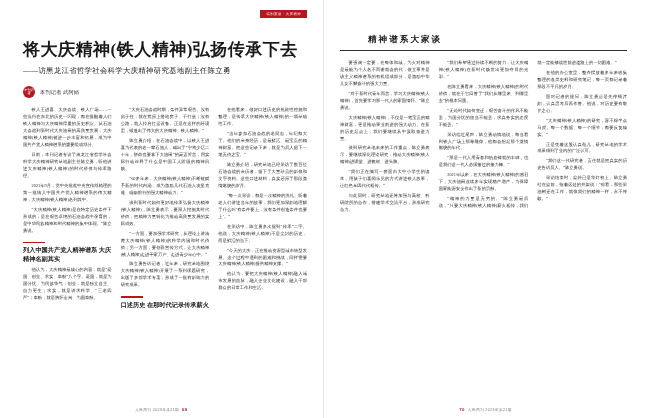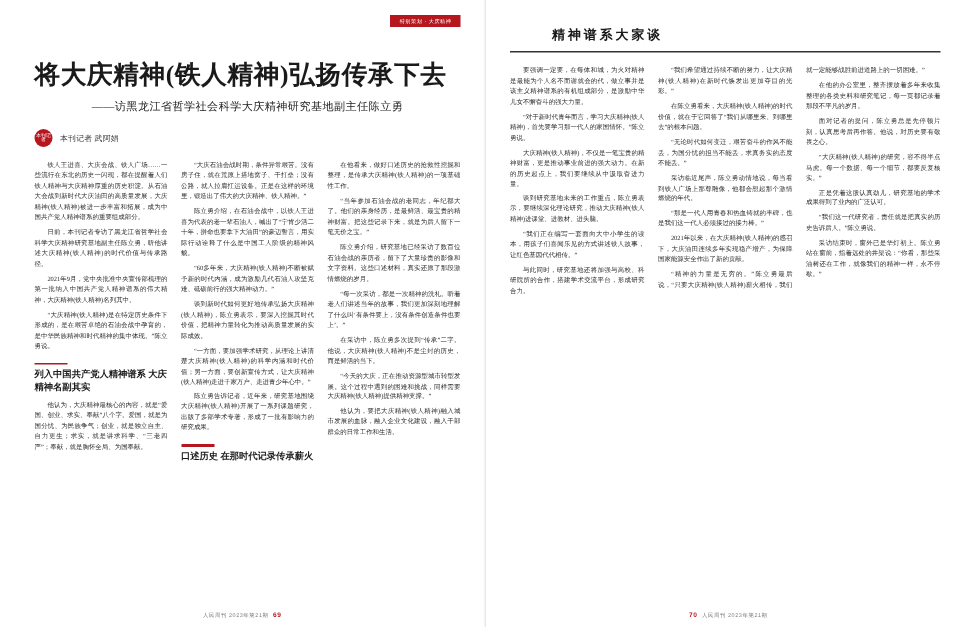--- a/index.html
+++ b/index.html
@@ -23,37 +23,36 @@
     padding:2px 6px;
     font-family:"Liberation Sans",sans-serif;
   }
   .headline{
     font-size:17px;font-weight:bold;letter-spacing:.5px;
     margin:22px 0 6px 0;line-height:1.2;
   }
   .subhead{
     font-size:7.4px;letter-spacing:.3px;color:#222;
     margin:0 0 10px 0;
-    text-align:center;
   }
   .byline-row{display:flex;align-items:center;gap:5px;margin:0 0 9px 0;}
   .byline-badge{
     width:12px;height:12px;border-radius:50%;
     background:#b6171e;color:#fff;
     font-size:3.2px;line-height:1.15;
     display:flex;align-items:center;justify-content:center;text-align:center;
     font-family:"Liberation Sans",sans-serif;
     flex:0 0 auto;
   }
   .byline-text{font-size:5.2px;color:#333;letter-spacing:.2px;}
 
   
   .rh-title{
     font-size:8.6px;font-weight:bold;letter-spacing:2px;
-    text-align:left;margin:0 0 4px 0;padding-left:28px;
+    text-align:left;margin:16px 0 4px 0;padding-left:28px;
   }
   .rh-rule{height:1px;background:#333;margin:0 0 9px 0;}
 
   
   .cols3{column-count:3;column-gap:9px;}
   .cols3-r{column-count:3;column-gap:9px;}
   .para{
     font-size:4.3px;line-height:1.62;
     text-align:justify;text-indent:2em;
     margin:0 0 3px 0;

